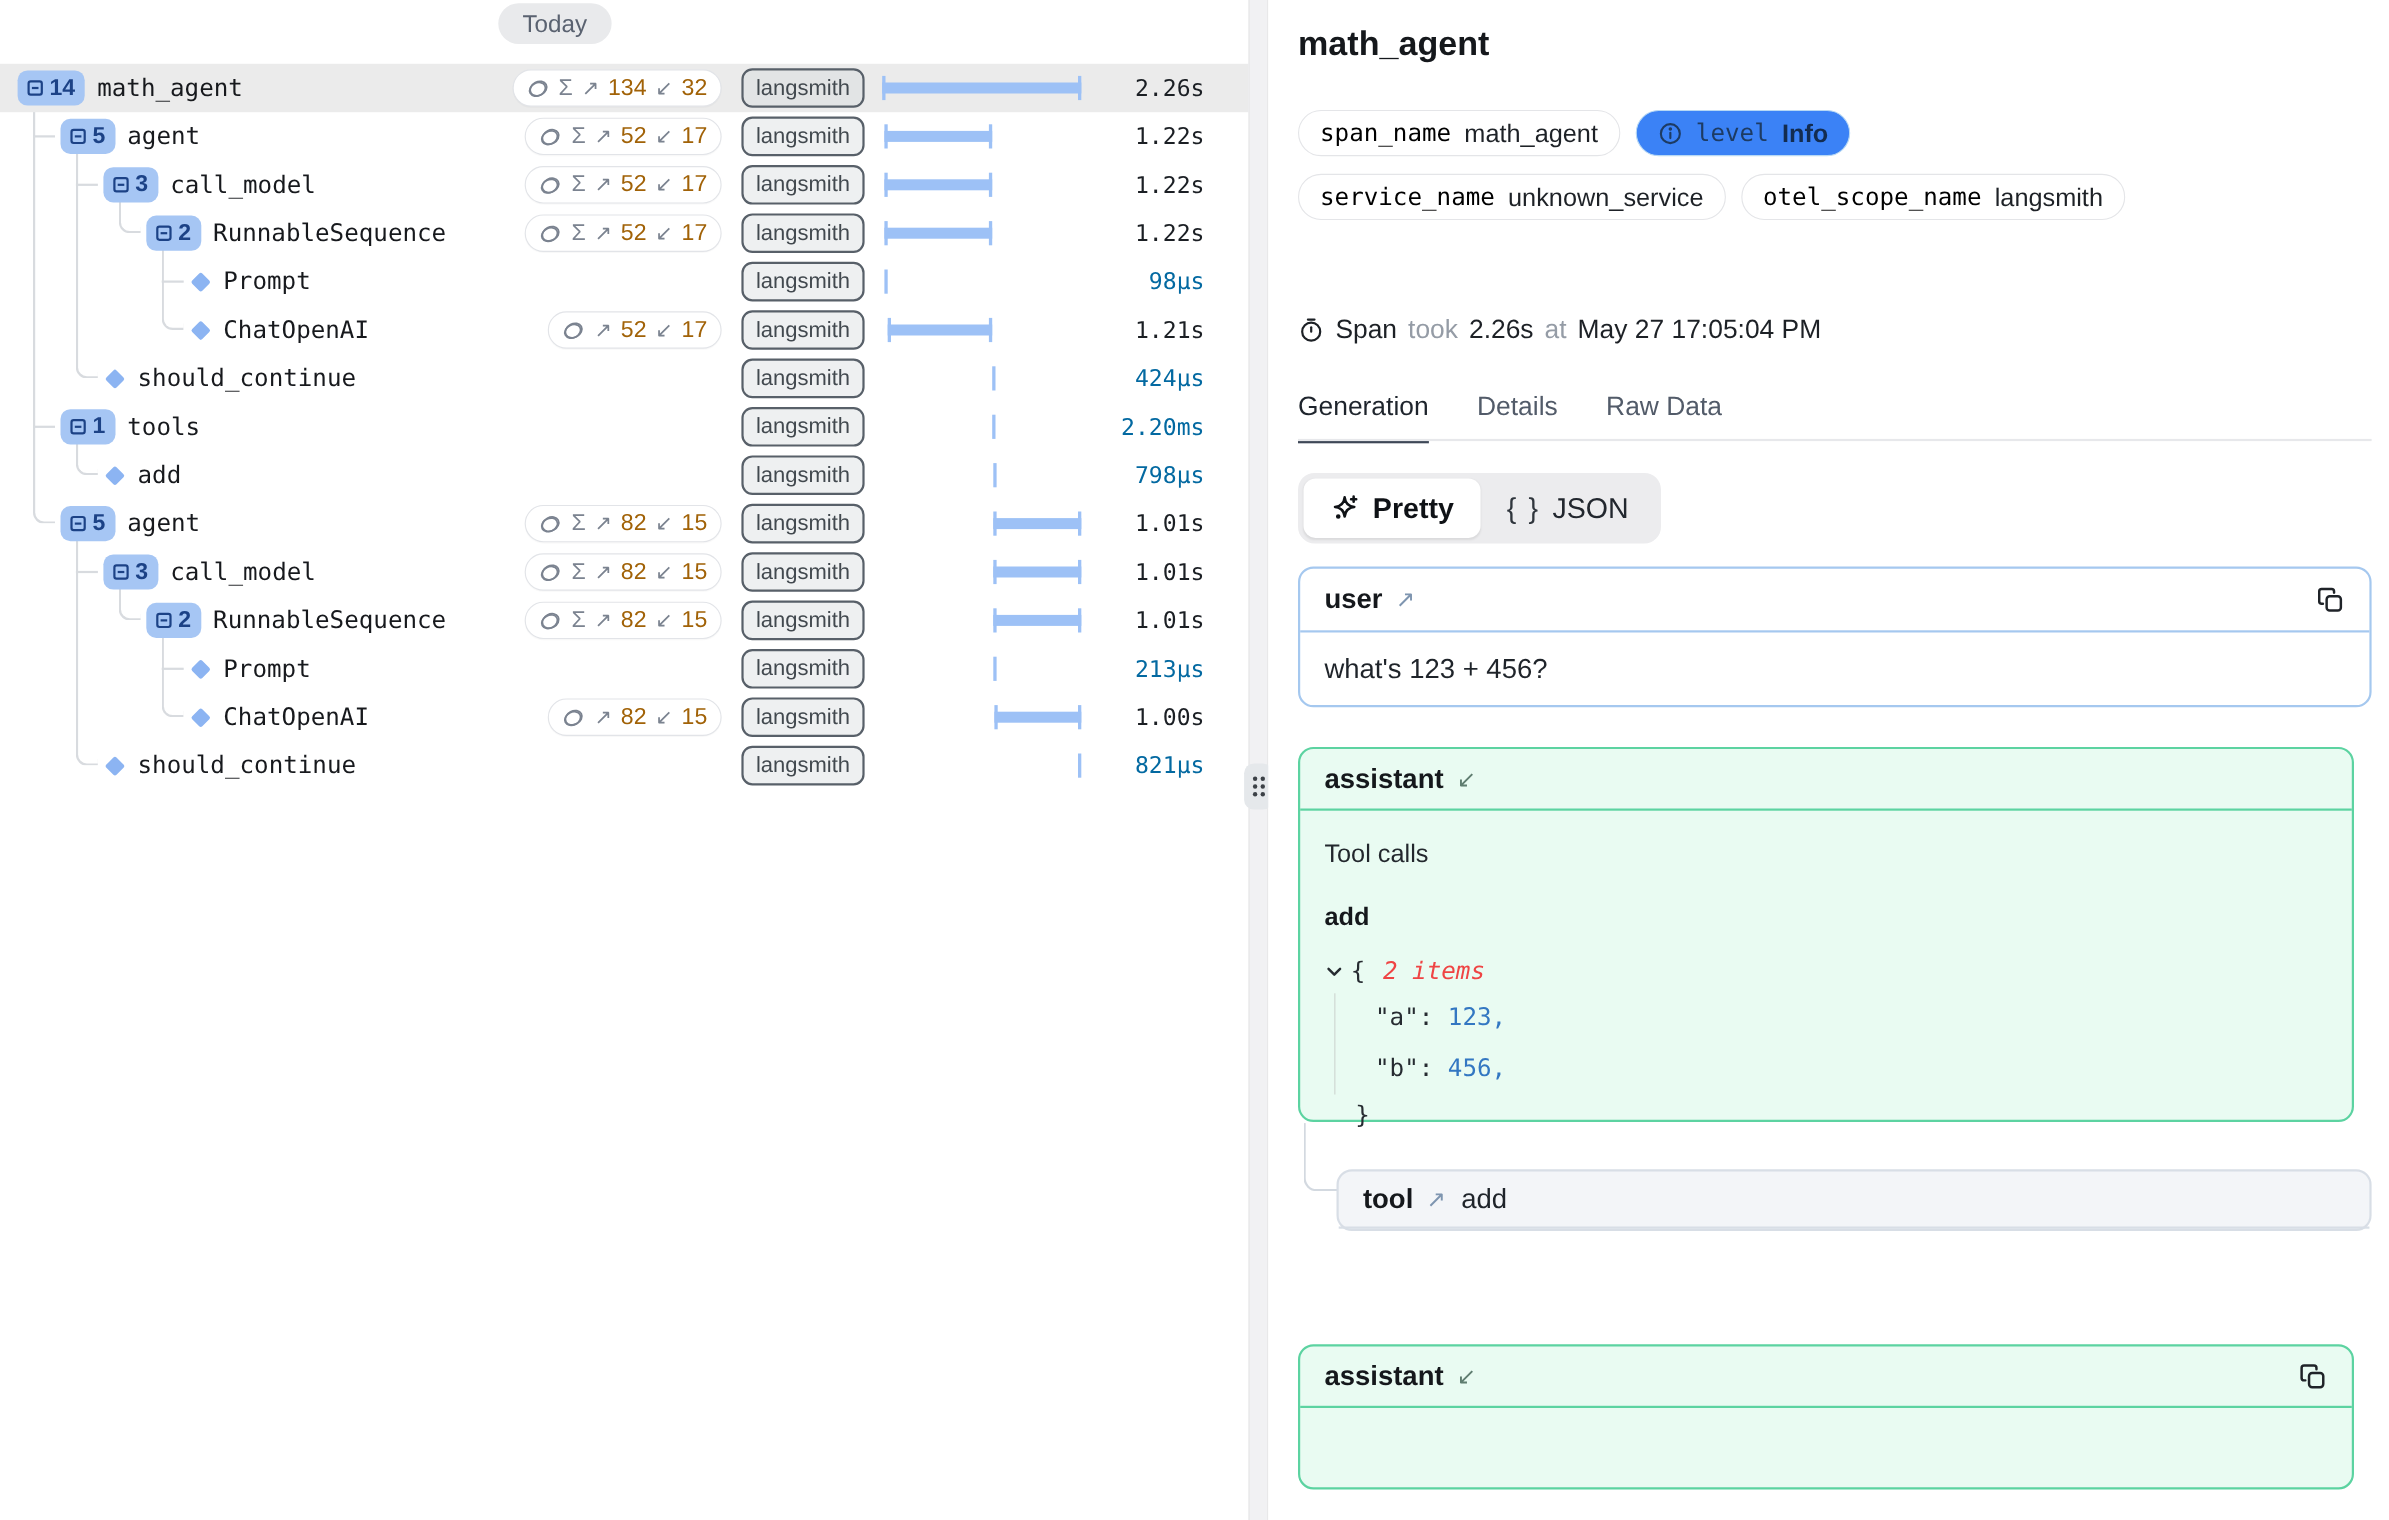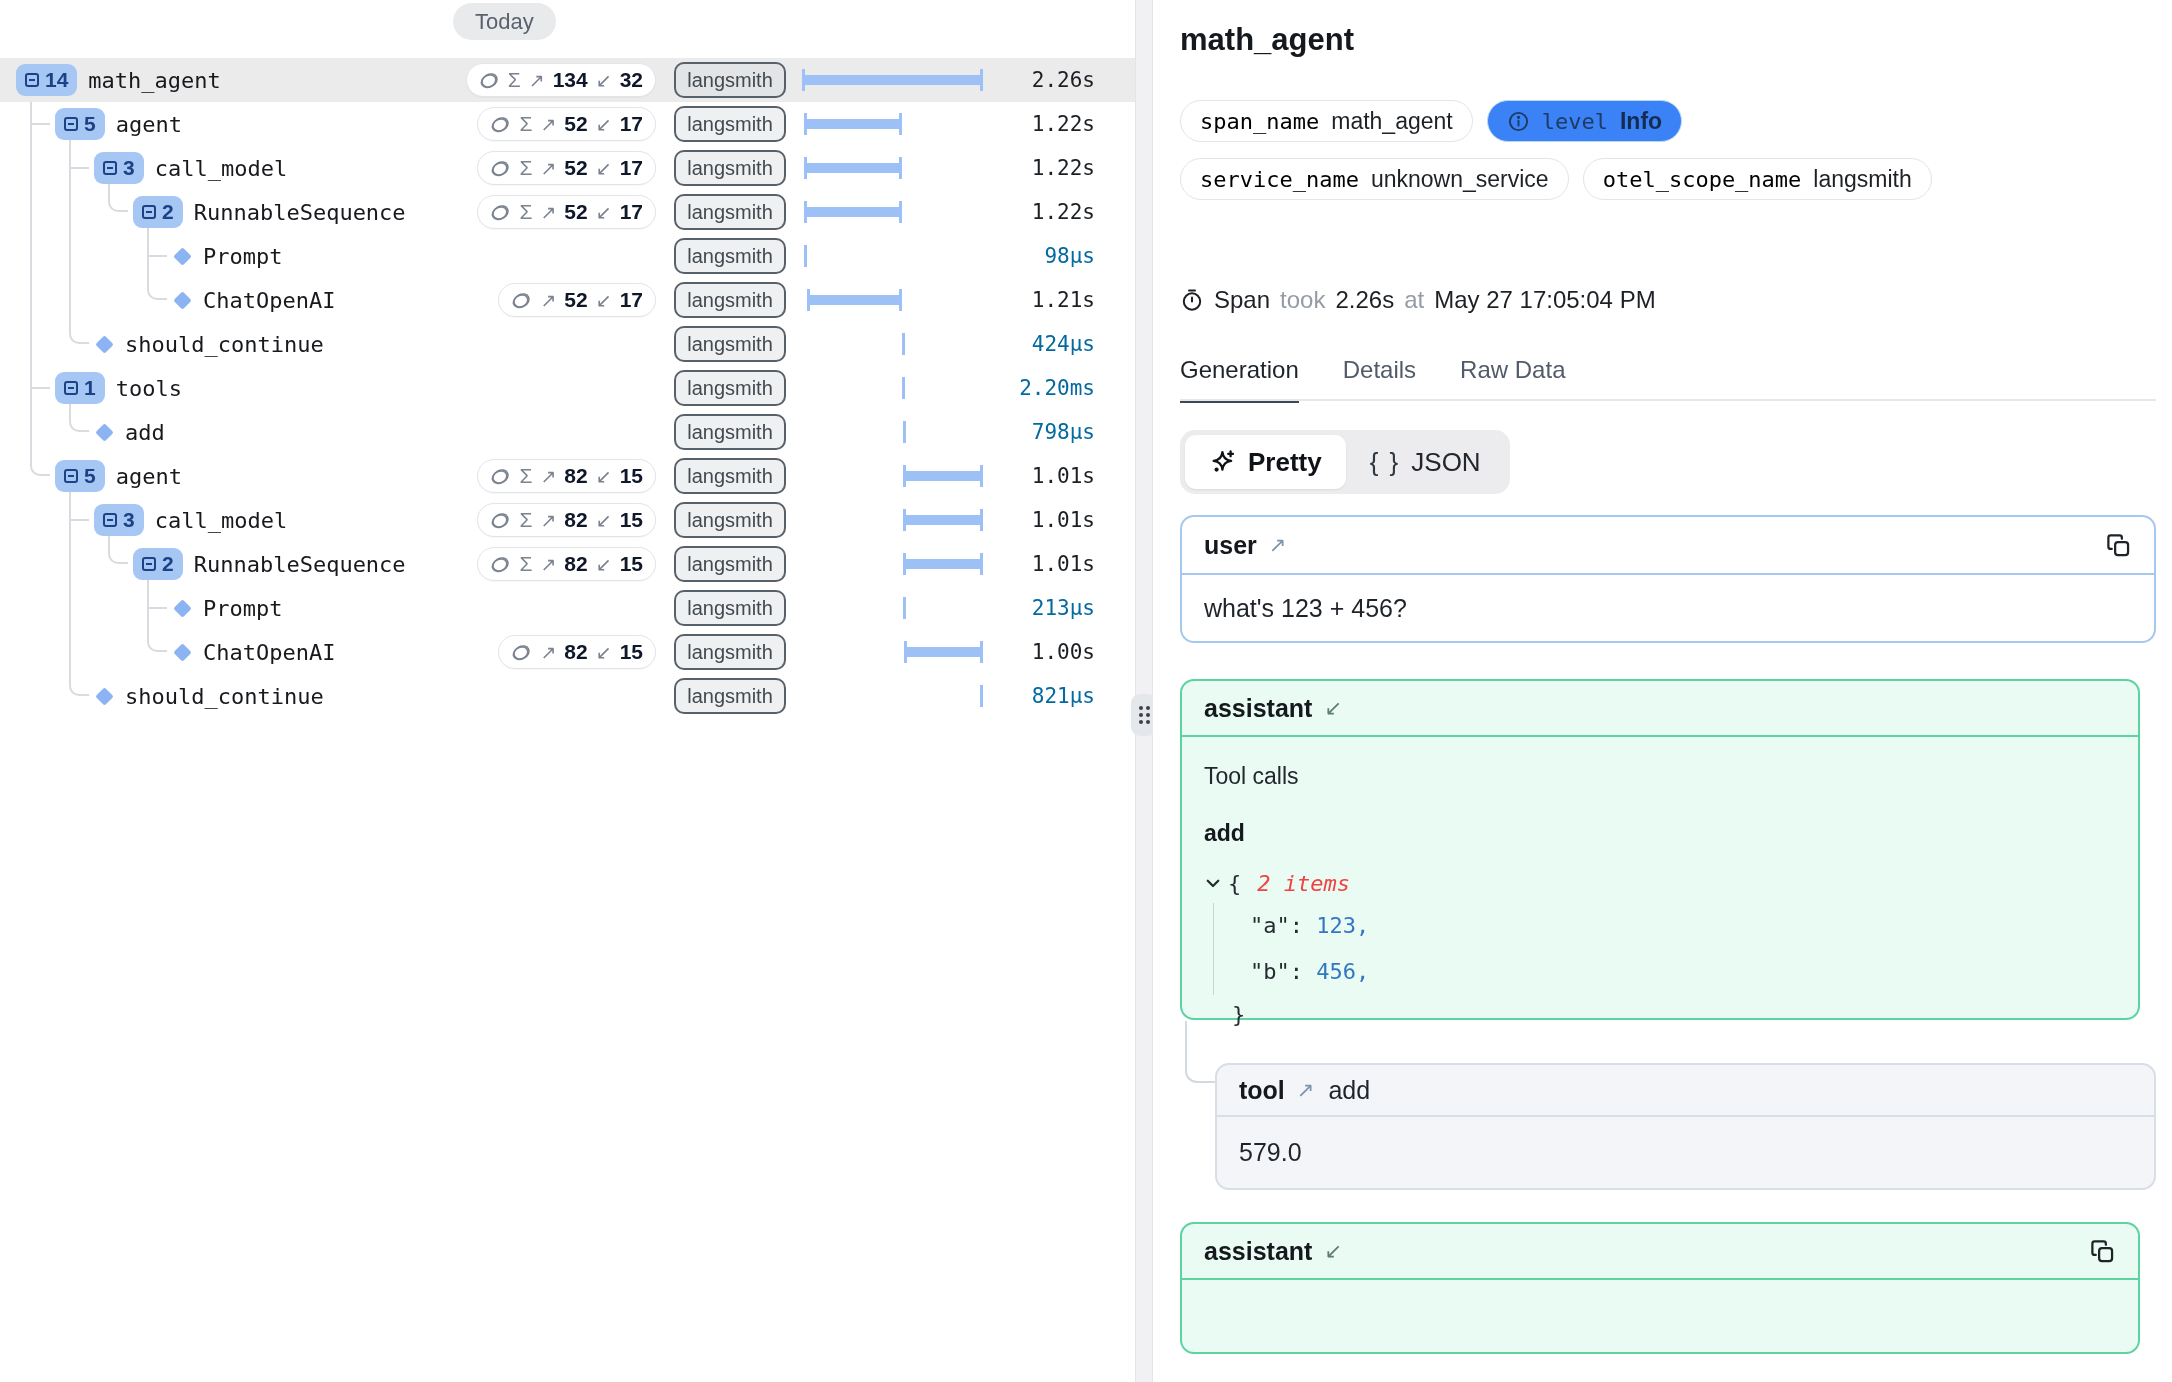--- a/index.html
+++ b/index.html
@@ -25,21 +25,21 @@
   .diamond-wrap { width:20px; height:20px; display:inline-flex; align-items:center; justify-content:center; }
   .diamond { width:13px; height:13px; background:#8cb4f2; border-radius:2px; transform:rotate(45deg); }
 
   .span-name { font-family:"DejaVu Sans Mono", monospace; font-size:22px; color:#17191d; white-space:nowrap; }
 
   .token-pill { position:absolute; right:479px; top:5px; height:34px; padding:0 12px;
     display:inline-flex; align-items:center; gap:8px; background:#fff;
     border:1.5px solid #e2e4e8; border-radius:17px; box-shadow:0 1px 1px rgba(0,0,0,0.03); }
   .token-pill .sigma { color:#7b8390; font-size:21px; }
   .token-pill .dir-arrow { color:#7b8390; font-size:19px; }
-  .token-pill .num { color:#0f172a; font-size:21px; font-weight:700; }
+  .token-pill .num { color:#a16207; font-size:21px; font-weight:400; }
 
   .tag-pill { position:absolute; left:674px; top:4px; width:112px; height:36px;
     border:2px solid #586069; border-radius:10px; background:#eef0f1; color:#42494f;
     font-size:20px; display:inline-flex; align-items:center; justify-content:center; }
   .tree-row.selected .tag-pill { background:#e2e4e5; }
 
   .bar-area { position:absolute; left:802px; top:0; width:181px; height:44px; }
   .gantt-bar { position:absolute; top:17px; height:10px; background:#9dc1f6; }
   .gantt-tick { position:absolute; top:11px; width:3px; height:22px; background:#9dc1f6; }
 
@@ -587,21 +587,20 @@
     </div>
 
     <div class="l-connector"></div>
 
     <div class="card tool-card">
       <div class="card-header">
         <span>tool</span>
         <span class="hdr-arrow">↗</span>
         <span class="tool-arg">add</span>
       </div>
-      <div class="card-body">579.0</div>
     </div>
 
     <div class="card assistant-card a2">
       <div class="card-header">
         <span>assistant</span>
         <span class="hdr-arrow">↙</span>
         <span class="spacer"></span>
         <span class="copy-btn">
           <svg width="27" height="27" viewBox="0 0 24 24" fill="none" stroke="#1f2328" stroke-width="2" stroke-linejoin="round" stroke-linecap="round">
             <rect x="9" y="9" width="11.5" height="11.5" rx="2.5"></rect>

